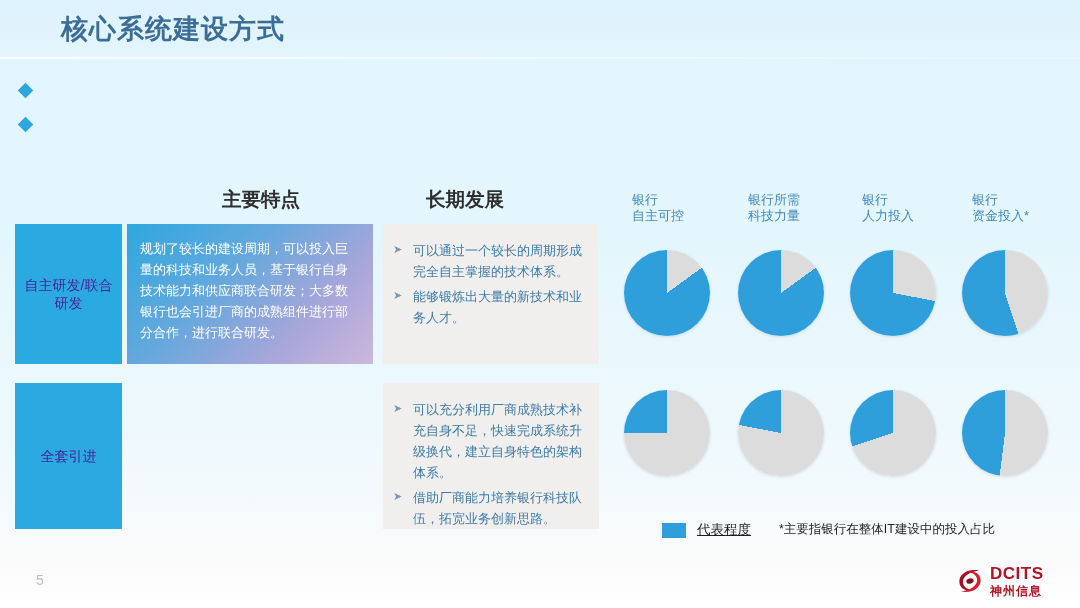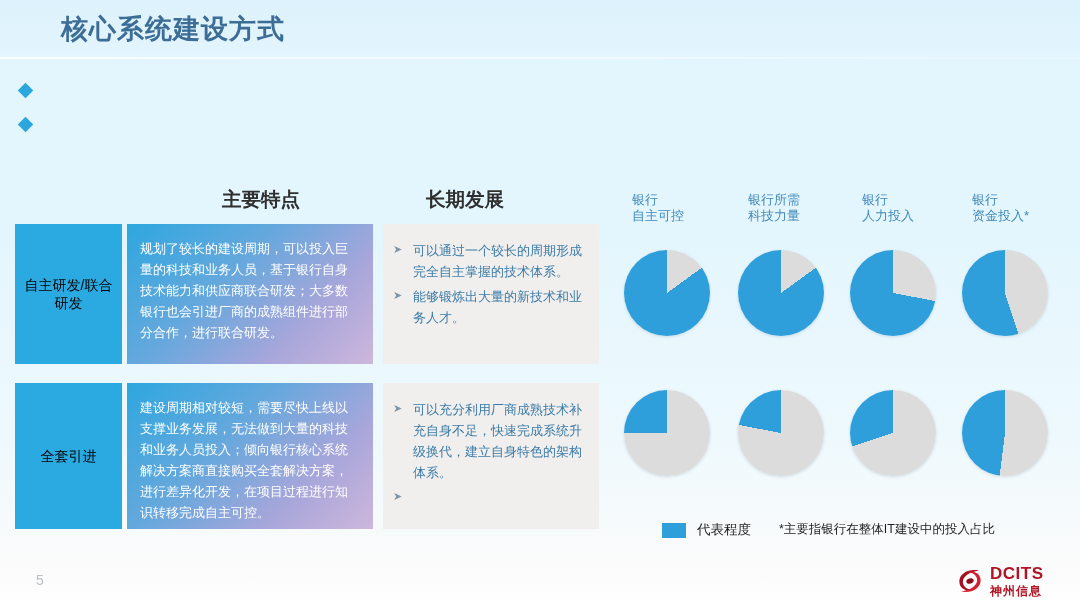--- a/index.html
+++ b/index.html
@@ -62,21 +62,21 @@
   }
   #pie-head-0 { left:632px; top:192px; }
   #pie-head-1 { left:748px; top:192px; }
   #pie-head-2 { left:862px; top:192px; }
   #pie-head-3 { left:972px; top:192px; }
 
   .label-cell {
     position:absolute; left:15px; width:107px;
     background:#2aaae1;
     display:flex; align-items:center; justify-content:center;
-    color:#000000; font-size:14px; line-height:1.32; text-align:center;
+    color:#4c1d95; font-size:14px; line-height:1.32; text-align:center;
     padding:0 6px;
   }
   .feat-cell {
     position:absolute; left:127px; width:246px;
     padding:14px 13px 10px 13px;
     color:#ffffff; font-size:13px; line-height:1.62;
   }
   .feat-cell.r1 { background:linear-gradient(135deg,#2ea7df 0%,#63a8dd 38%,#a8a6da 72%,#cdb7dc 100%); }
   .feat-cell.r2 { background:linear-gradient(135deg,#2ea7df 0%,#63a8dd 38%,#a8a6da 72%,#cdb7dc 100%); }
 
@@ -102,21 +102,21 @@
 
   
   .pie {
     position:absolute; width:86px; height:86px; border-radius:50%;
     box-shadow:0 1px 3px rgba(120,140,160,.28);
   }
 
   
   .legend { position:absolute; left:662px; top:521px; display:flex; align-items:center; }
   .legend-swatch { width:24px; height:15px; background:#2f9fdc; margin-right:11px; }
-  .legend-label { font-size:13.5px; color:#1f1f1f; }
+  .legend-label { font-size:13.5px; color:#1f1f1f;text-decoration:underline; }
   .footnote { position:absolute; left:779px; top:521px; font-size:12.5px; color:#1f1f1f; white-space:nowrap; }
 
   
   .page-num { position:absolute; left:36px; top:572px; font-size:14px; color:#b9bec2; }
 
   .logo { position:absolute; left:955px; top:565px; display:flex; align-items:center; }
   .logo-mark { width:30px; height:30px; margin-right:5px; flex:0 0 auto; }
   .logo-text { display:flex; flex-direction:column; line-height:1; }
   .logo-en { font-size:17px; font-weight:bold; color:#b01425; letter-spacing:.5px; }
   .logo-cn { font-size:12px; font-weight:bold; color:#b01425; margin-top:3px; letter-spacing:1px; }
@@ -166,28 +166,28 @@
       <span class="arrow-mark">➤</span>
       <span class="long-text">可以通过一个较长的周期形成完全自主掌握的技术体系。</span>
     </div>
     <div class="long-item">
       <span class="arrow-mark">➤</span>
       <span class="long-text">能够锻炼出大量的新技术和业务人才。</span>
     </div>
   </div>
 
   <div class="label-cell" id="label-1">全套引进</div>
-  <div class="feat-cell r2" id="feat-1">建设周期相对较短，需要尽快上线以支撑业务发展，无法做到大量的科技和业务人员投入；倾向银行核心系统解决方案商直接购买全套解决方案，进行差异化开发，在项目过程进行知识转移完成自主可控。</div>
   <div class="long-cell" id="long-1">
     <div class="long-item">
       <span class="arrow-mark">➤</span>
       <span class="long-text">可以充分利用厂商成熟技术补充自身不足，快速完成系统升级换代，建立自身特色的架构体系。</span>
     </div>
     <div class="long-item">
       <span class="arrow-mark">➤</span>
+      <span class="long-text">借助厂商能力培养银行科技队伍，拓宽业务创新思路。</span>
     </div>
   </div>
 
   <div class="pie" id="pie-0-0" style="left: 624px; top: 250px; background: conic-gradient(rgb(220, 220, 220) 0deg, rgb(220, 220, 220) 54deg, rgb(47, 159, 220) 54deg, rgb(47, 159, 220) 360deg);"></div>
   <div class="pie" id="pie-0-1" style="left: 738px; top: 250px; background: conic-gradient(rgb(220, 220, 220) 0deg, rgb(220, 220, 220) 54deg, rgb(47, 159, 220) 54deg, rgb(47, 159, 220) 360deg);"></div>
   <div class="pie" id="pie-0-2" style="left: 850px; top: 250px; background: conic-gradient(rgb(220, 220, 220) 0deg, rgb(220, 220, 220) 100.8deg, rgb(47, 159, 220) 100.8deg, rgb(47, 159, 220) 360deg);"></div>
   <div class="pie" id="pie-0-3" style="left: 962px; top: 250px; background: conic-gradient(rgb(220, 220, 220) 0deg, rgb(220, 220, 220) 162deg, rgb(47, 159, 220) 162deg, rgb(47, 159, 220) 360deg);"></div>
   <div class="pie" id="pie-1-0" style="left: 624px; top: 390px; background: conic-gradient(rgb(220, 220, 220) 0deg, rgb(220, 220, 220) 270deg, rgb(47, 159, 220) 270deg, rgb(47, 159, 220) 360deg);"></div>
   <div class="pie" id="pie-1-1" style="left: 738px; top: 390px; background: conic-gradient(rgb(220, 220, 220) 0deg, rgb(220, 220, 220) 280.8deg, rgb(47, 159, 220) 280.8deg, rgb(47, 159, 220) 360deg);"></div>
   <div class="pie" id="pie-1-2" style="left: 850px; top: 390px; background: conic-gradient(rgb(220, 220, 220) 0deg, rgb(220, 220, 220) 252deg, rgb(47, 159, 220) 252deg, rgb(47, 159, 220) 360deg);"></div>

